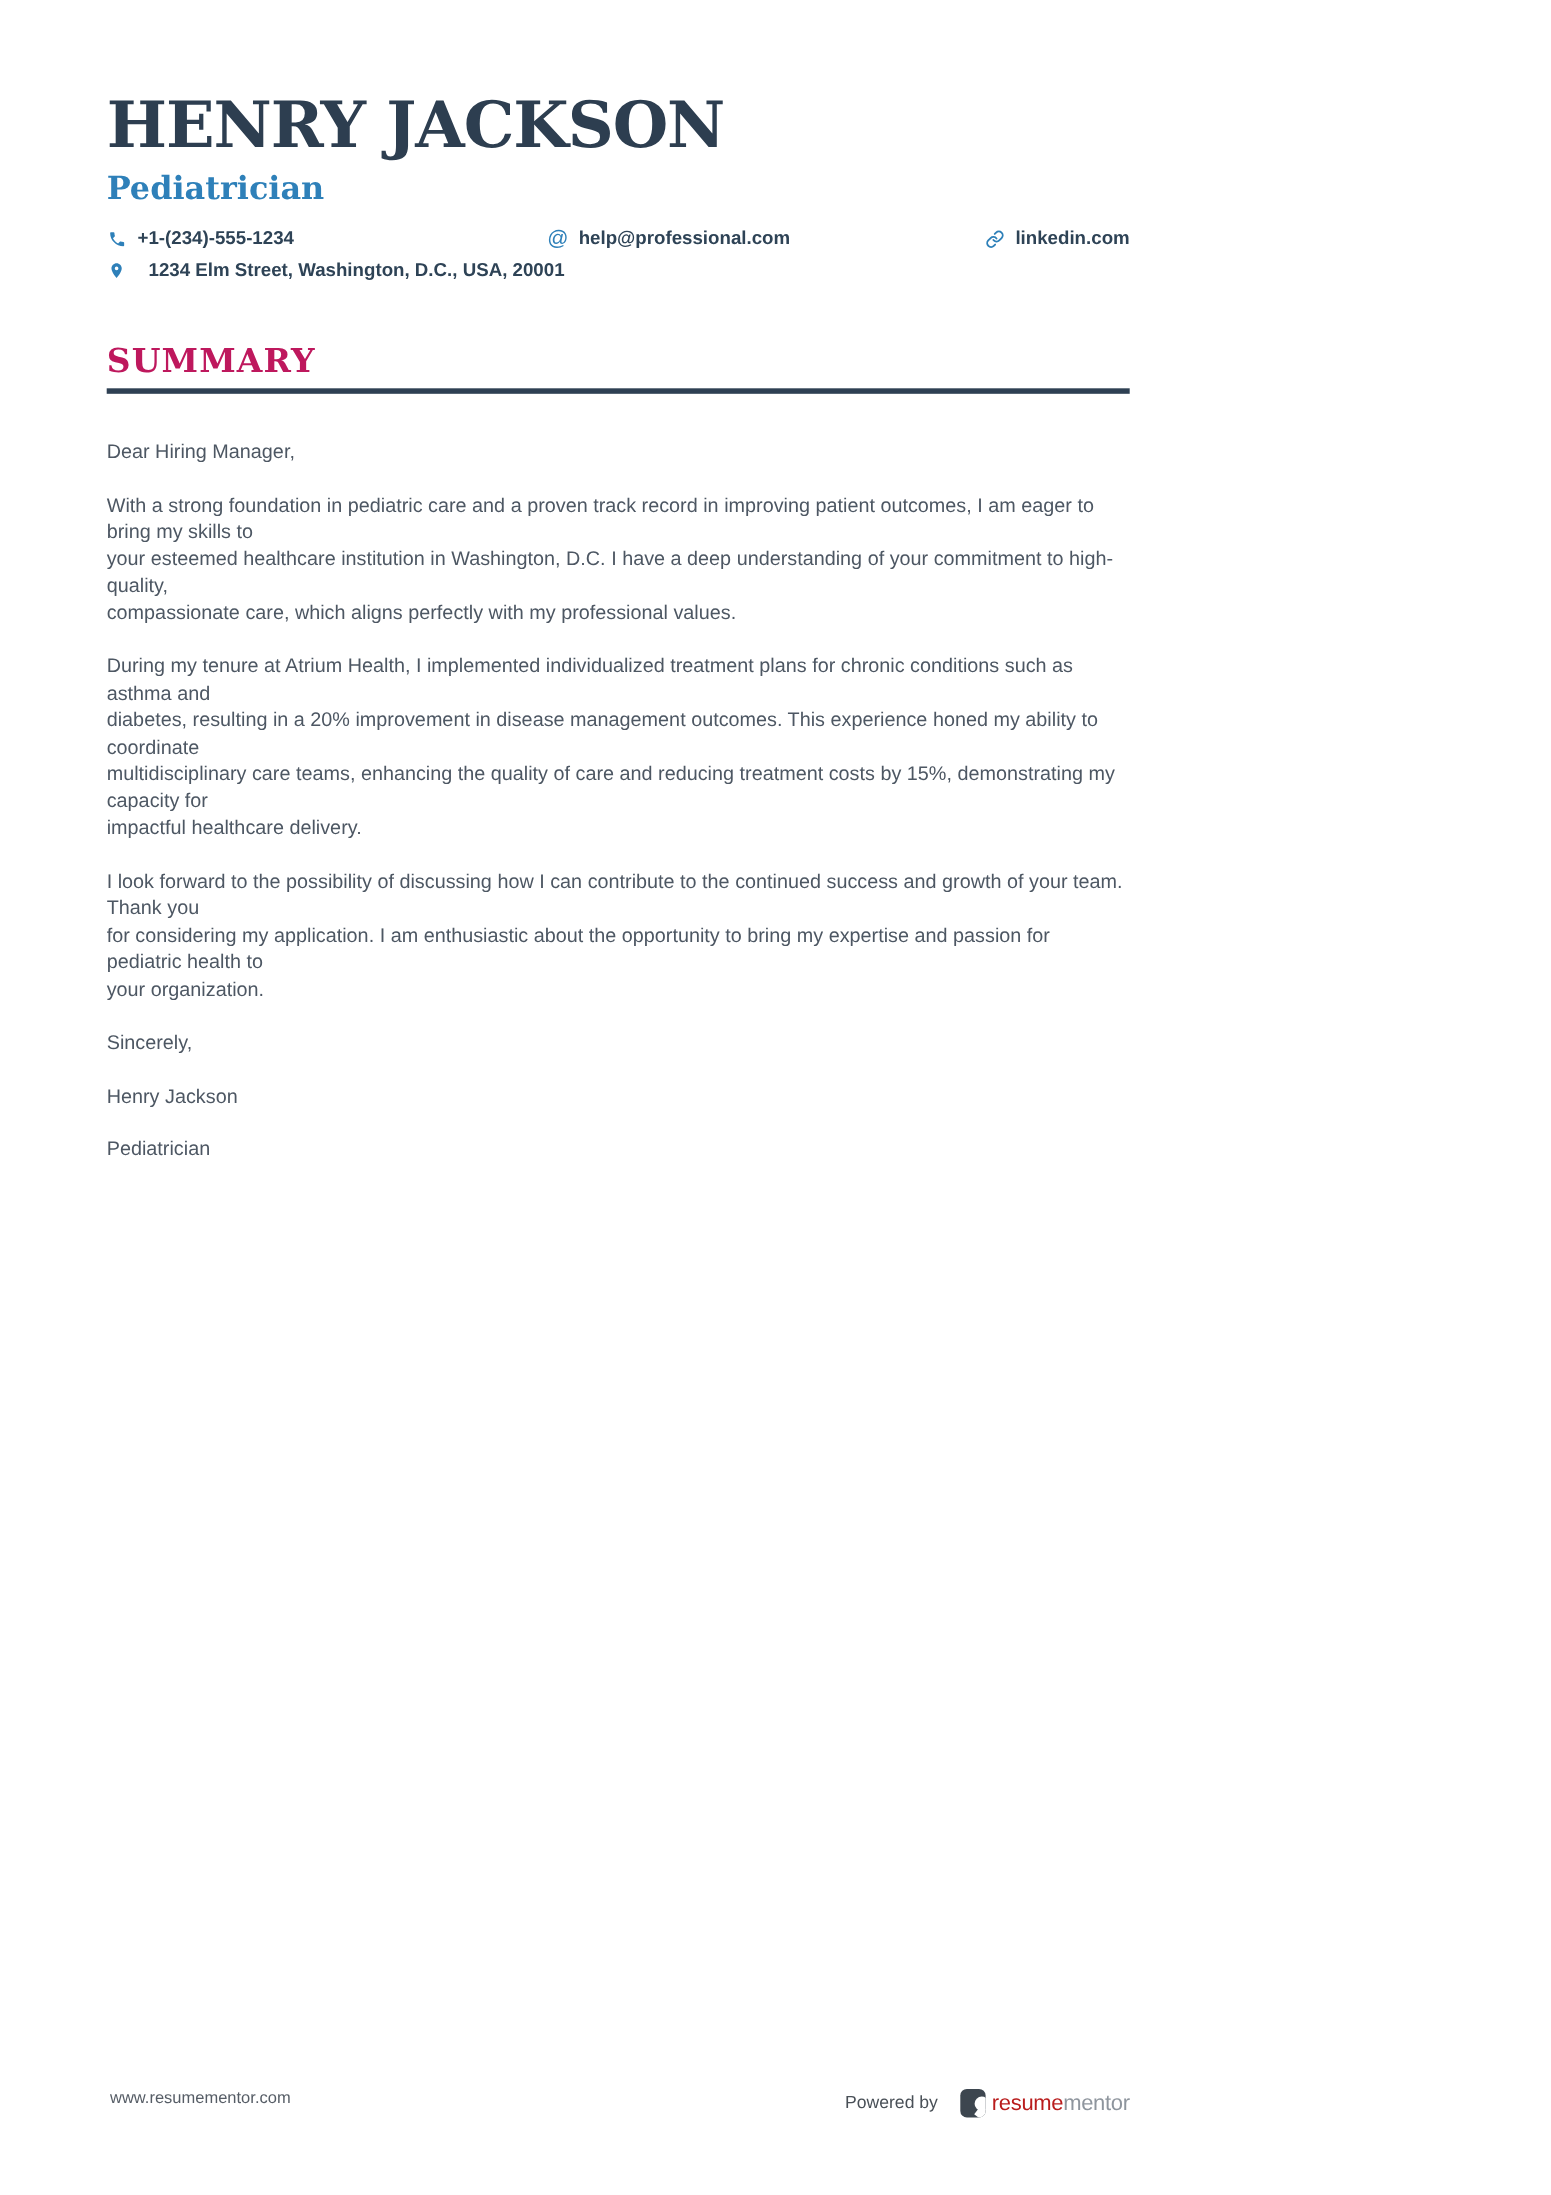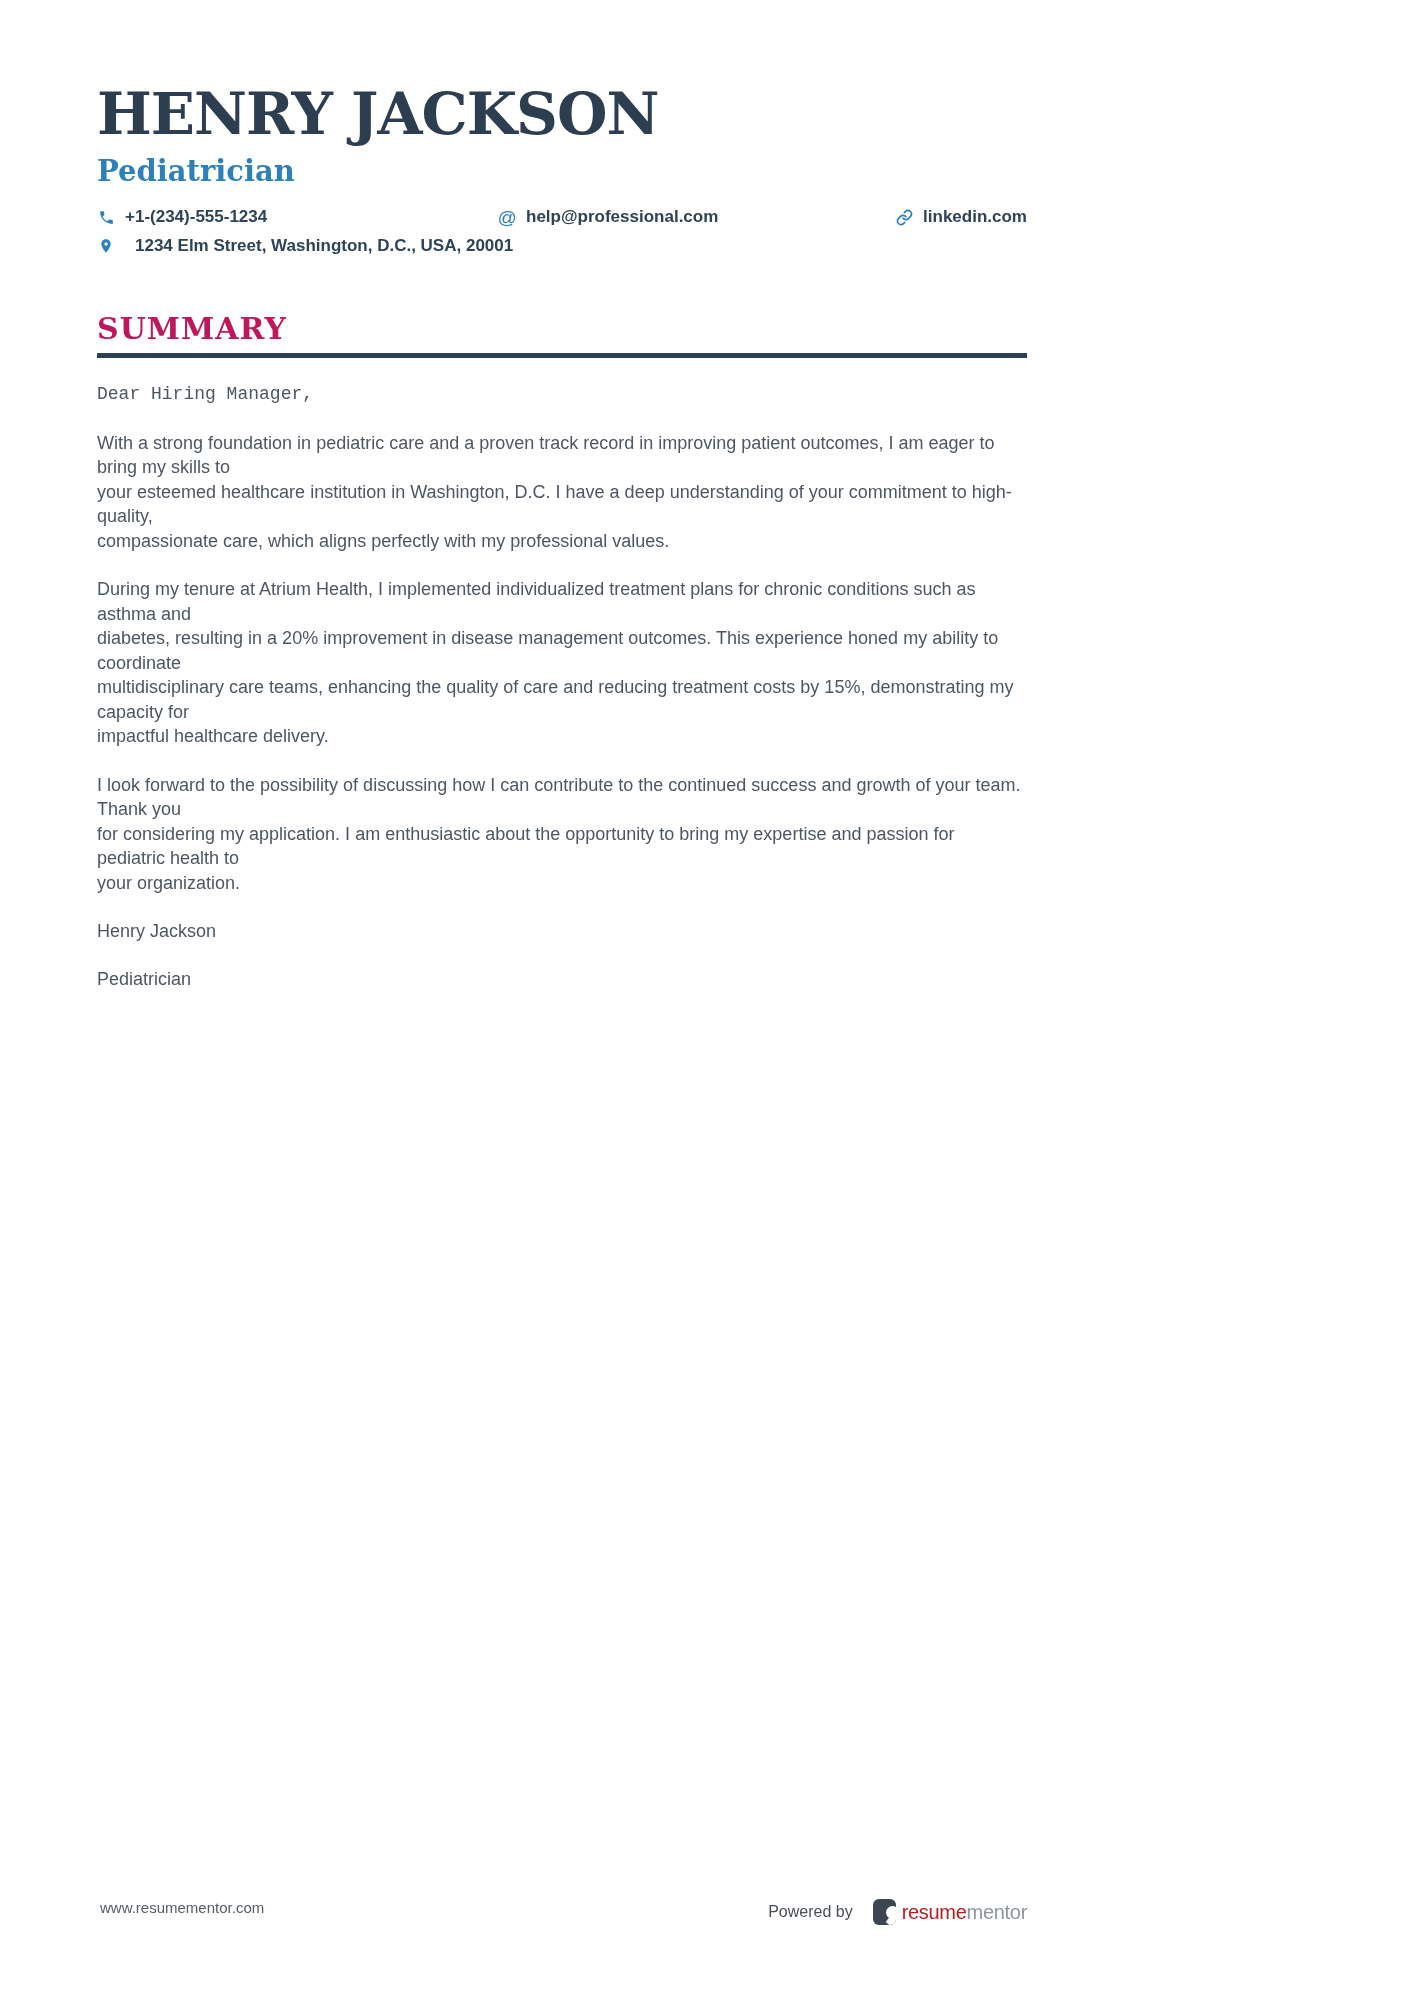--- a/index.html
+++ b/index.html
@@ -79,21 +79,21 @@
     color: #be185d;
   }
   .section-rule {
     margin-top: 7px;
     height: 5px;
     background: #2e4053;
     border: none;
   }
 
   .letter-body { color: #4d5763; font-size: 18px; line-height: 24.5px; }
-  .salutation { margin-top: 24px; font-family: Liberation Mono, monospace; }
+  .salutation { margin-top: 40px; }
   .para { margin-top: 24px; white-space: pre-line; }
   .closing { margin-top: 25px; }
   .sig-name { margin-top: 24px; }
   .sig-title { margin-top: 23px; }
 
   
   .footer {
     position: absolute;
     left: 100px;
     right: 97px;
@@ -194,20 +194,21 @@
       <p class="para">With a strong foundation in pediatric care and a proven track record in improving patient outcomes, I am eager to bring my skills to
 your esteemed healthcare institution in Washington, D.C. I have a deep understanding of your commitment to high-quality,
 compassionate care, which aligns perfectly with my professional values.</p>
       <p class="para">During my tenure at Atrium Health, I implemented individualized treatment plans for chronic conditions such as asthma and
 diabetes, resulting in a 20% improvement in disease management outcomes. This experience honed my ability to coordinate
 multidisciplinary care teams, enhancing the quality of care and reducing treatment costs by 15%, demonstrating my capacity for
 impactful healthcare delivery.</p>
       <p class="para">I look forward to the possibility of discussing how I can contribute to the continued success and growth of your team. Thank you
 for considering my application. I am enthusiastic about the opportunity to bring my expertise and passion for pediatric health to
 your organization.</p>
+      <p class="closing">Sincerely,</p>
       <p class="sig-name">Henry Jackson</p>
       <p class="sig-title">Pediatrician</p>
     </div>
   </div>
 
   <div class="footer">
     <a class="footer-site" href="#">www.resumementor.com</a>
     <div class="footer-right">
       <span class="powered-by">Powered by</span>
       <a class="brand" href="#">

